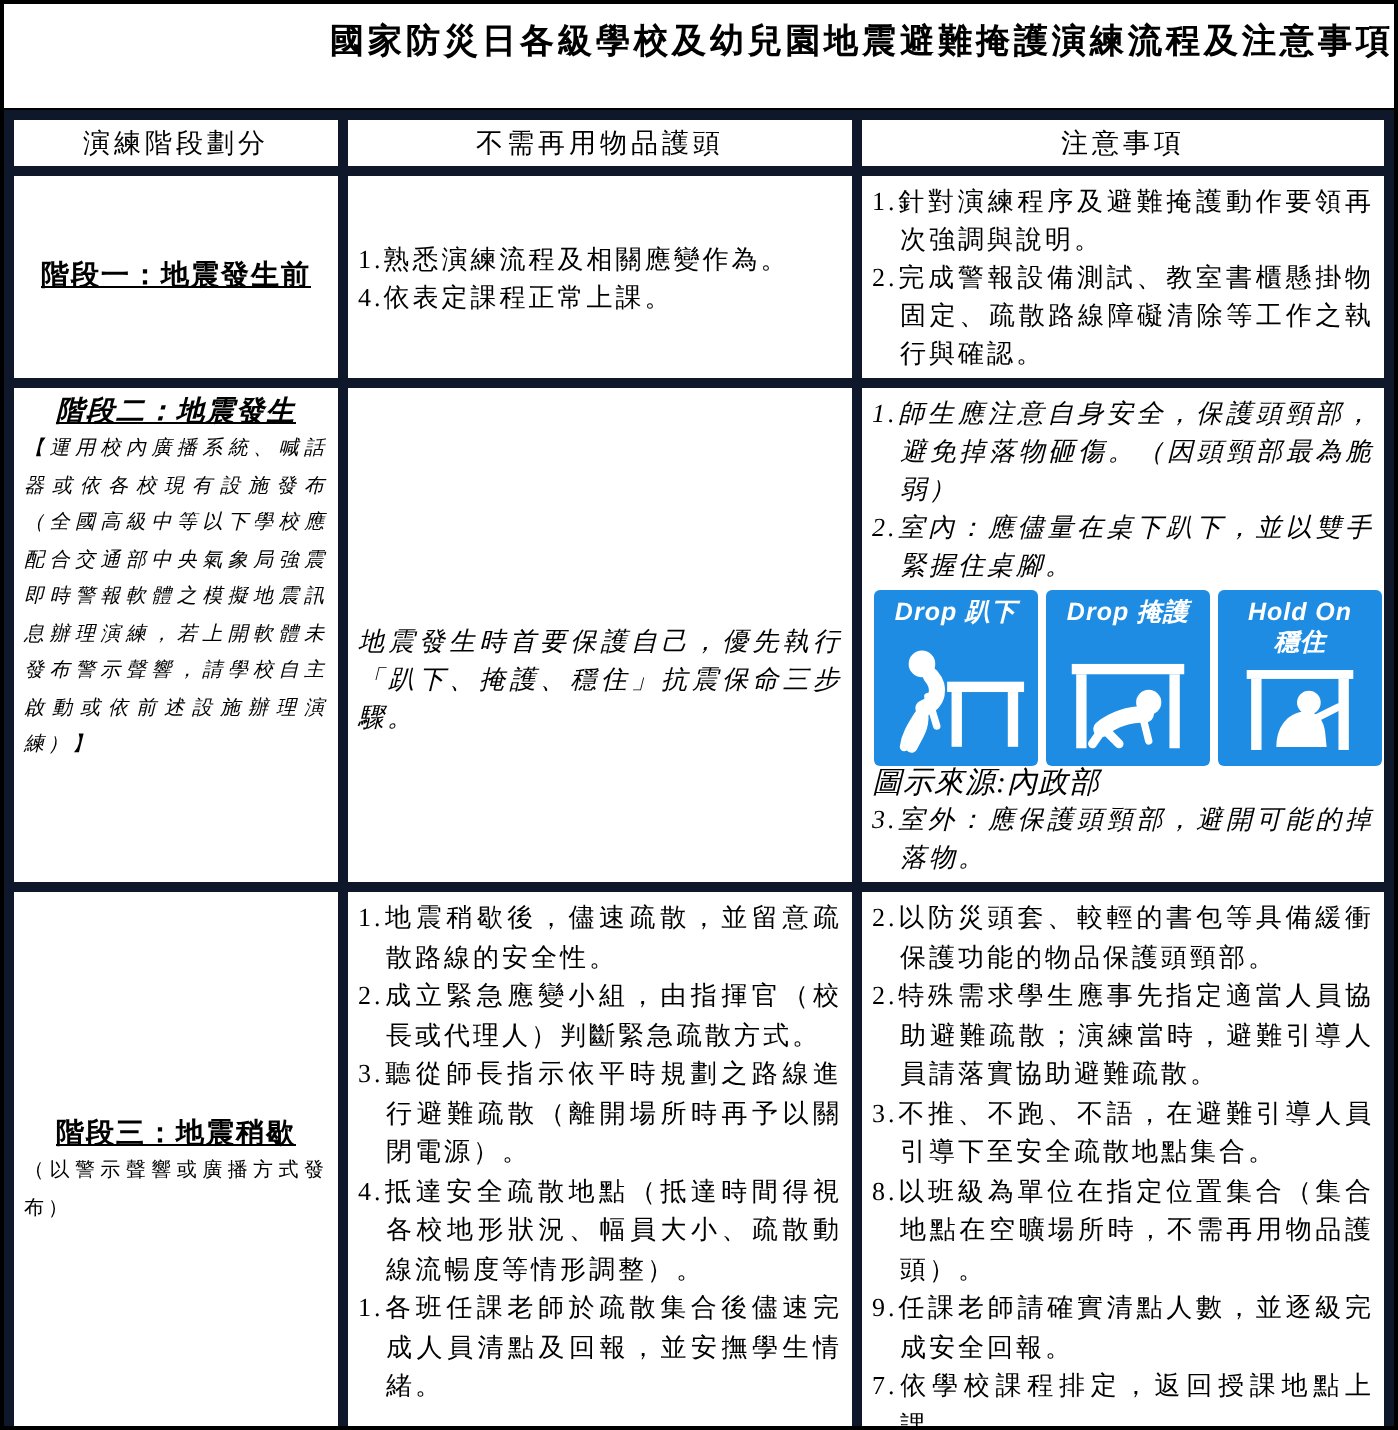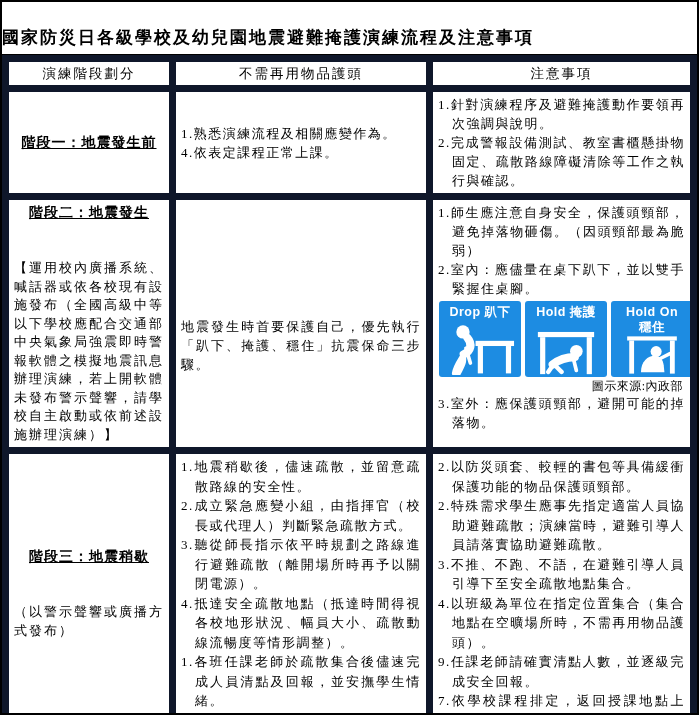--- a/index.html
+++ b/index.html
@@ -12,84 +12,83 @@
     color:#000;
     font-family:"Liberation Serif","DejaVu Serif",serif;
     overflow:hidden;
   }
   .title-box {
     height:53px;
     box-sizing:border-box;
     border-bottom:1px solid #000;
   }
   .title {
-    text-align:left;
-    padding-top:24px;
+    text-align:right;
+    padding-top:7px;
     font-size:17px;
     font-weight:bold;
     letter-spacing:2px;
   }
   table.grid {
     width:100%;
     border-collapse:collapse;
     table-layout:fixed;
   }
   table.grid td, table.grid th {
-    border:7px solid #0f172a;
+    border:5px solid #0f172a;
     box-sizing:border-box;
     padding:3px 5px;
     font-size:13px;
     letter-spacing:1.5px;
     line-height:19px;
     vertical-align:top;
     overflow:hidden;
   }
   table.grid th {
     font-weight:normal;
     font-size:13.5px;
     text-align:center;
     letter-spacing:2px;
     padding:2px 0;
   }
   tr.head-row { height:22px; }
   tr.row-1 { height:106px; }
-  tr.row-2 { height:239px; }
+  tr.row-2 { height:239px;font-style:italic; }
   tr.row-3 { height:285px; }
   .vmid { vertical-align:middle !important; }
   .stage {
     font-weight:bold;
     text-decoration:underline;
     font-size:14px;
     letter-spacing:1px;
     white-space:nowrap;
     text-align:center;
   }
   .stage-detail {
-    font-size:13px;
+    font-size:10px;
     letter-spacing:2px;
     line-height:18.5px;
     text-align:justify;
-    margin-top:37px;
   }
   .li {
     padding-left:14px;
     text-indent:-14px;
     text-align:justify;
     margin:0;
   }
   .row-3 td .li { line-height:19.5px; }
   .plain { text-align:justify;margin-top:44px; }
   
   .signs {
     display:flex;
     gap:4px;
     margin:3px 0 0 1px;
   }
   .sign {
-    width:82px; height:76px;
+    width:82px; height:88px;
     background:#1d8ce2;
     border-radius:3px;
     color:#fff;
     display:flex;
     flex-direction:column;
     align-items:center;
     font-family:"Liberation Sans","DejaVu Sans",sans-serif;
     font-weight:bold;
     flex:0 0 auto;
     text-indent:0;
@@ -98,22 +97,22 @@
   .sign-label {
     font-size:12.5px;
     line-height:15px;
     padding-top:4px;
     white-space:nowrap;
     letter-spacing:0.5px;
   }
   .sign-label.second { padding-top:0; }
   .sign svg { flex:1 1 auto; width:74px; margin-bottom:2px; }
   .caption {
-    text-align:right;
-    font-size:12px;
+    text-align:left;
+    font-size:15px;
     letter-spacing:0.5px;
     line-height:14px;
     margin:2px 2px 1px 0;
     text-indent:0;
   }
 </style>
 </head>
 <body>
 
 <div class="sheet">
@@ -174,21 +173,21 @@
               </g>
               <g fill="none" stroke="#ffffff" stroke-linecap="round">
                 <path d="M33,24 C40,32 38,42 28,46" stroke-width="11"></path>
                 <path d="M31,38 L37,58" stroke-width="5"></path>
                 <path d="M27,48 C29,58 24,64 20,72" stroke-width="8"></path>
                 <path d="M25,50 C20,58 16,64 15,72" stroke-width="6"></path>
               </g>
             </svg>
           </div>
           <div class="sign">
-            <div class="sign-label">Hold 掩護</div>
+            <div class="sign-label">Drop 掩護</div>
             <svg viewBox="0 0 100 74">
               <g fill="#ffffff">
                 <rect x="12" y="16" width="76" height="7"></rect>
                 <rect x="15" y="23" width="7" height="50"></rect>
                 <rect x="78" y="23" width="7" height="50"></rect>
                 <circle cx="64" cy="42" r="8.5"></circle>
               </g>
               <g fill="none" stroke="#ffffff" stroke-linecap="round">
                 <path d="M32,60 C42,52 54,50 62,50" stroke-width="11"></path>
                 <path d="M60,52 L64,68" stroke-width="5"></path>
@@ -229,21 +228,21 @@
         <div class="li">1.地震稍歇後，儘速疏散，並留意疏散路線的安全性。</div>
         <div class="li">2.成立緊急應變小組，由指揮官（校長或代理人）判斷緊急疏散方式。</div>
         <div class="li">3.聽從師長指示依平時規劃之路線進行避難疏散（離開場所時再予以關閉電源）。</div>
         <div class="li">4.抵達安全疏散地點（抵達時間得視各校地形狀況、幅員大小、疏散動線流暢度等情形調整）。</div>
         <div class="li">1.各班任課老師於疏散集合後儘速完成人員清點及回報，並安撫學生情緒。</div>
       </td>
       <td>
         <div class="li">2.以防災頭套、較輕的書包等具備緩衝保護功能的物品保護頭頸部。</div>
         <div class="li">2.特殊需求學生應事先指定適當人員協助避難疏散；演練當時，避難引導人員請落實協助避難疏散。</div>
         <div class="li">3.不推、不跑、不語，在避難引導人員引導下至安全疏散地點集合。</div>
-        <div class="li">4.以班級為單位在指定位置集合（集合地點在空曠場所時，不需再用物品護頭）。</div>
+        <div class="li">8.以班級為單位在指定位置集合（集合地點在空曠場所時，不需再用物品護頭）。</div>
         <div class="li">9.任課老師請確實清點人數，並逐級完成安全回報。</div>
         <div class="li">7.依學校課程排定，返回授課地點上課。</div>
       </td>
     </tr>
 
   </tbody>
     </table>
 </div>
 
 </body></html>

